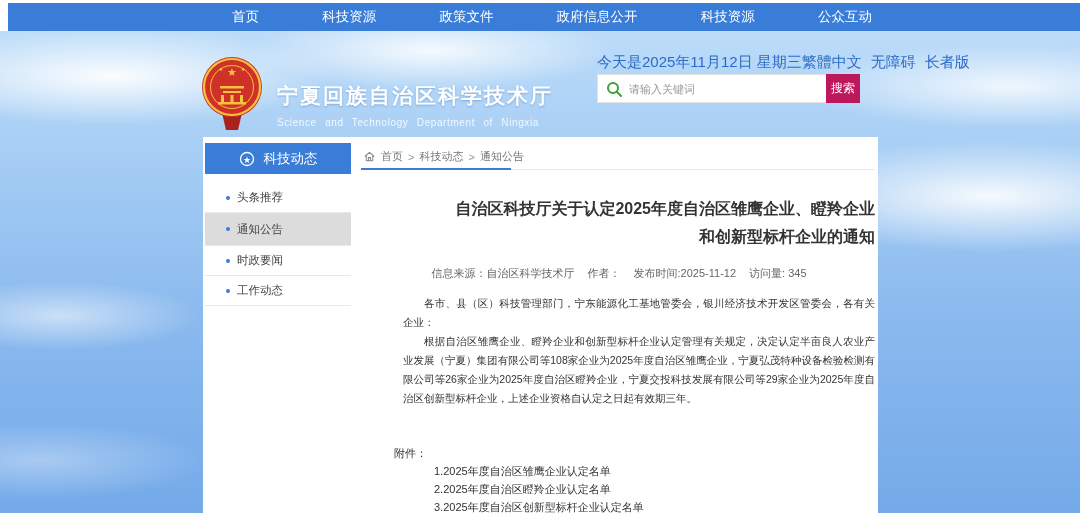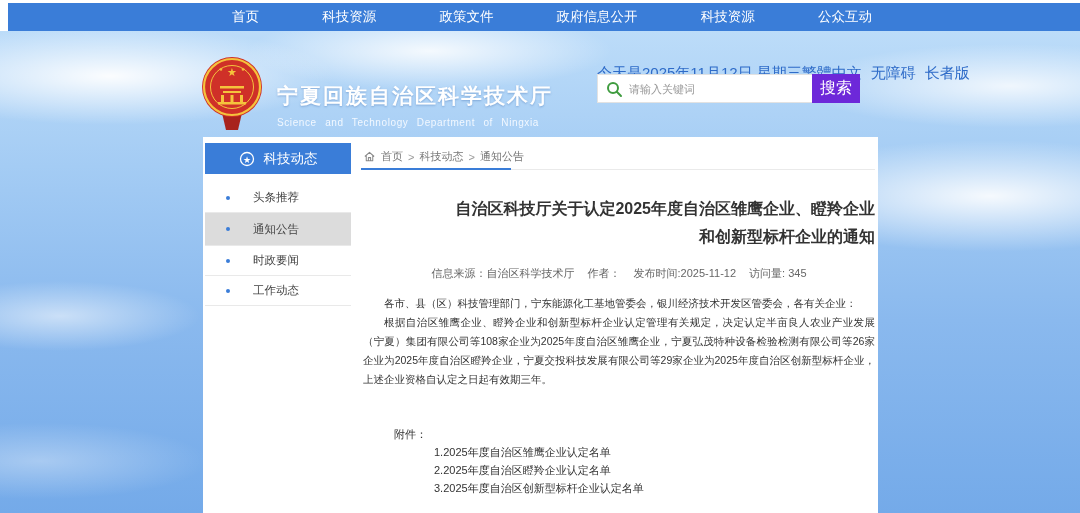--- a/index.html
+++ b/index.html
@@ -44,56 +44,56 @@
   .site-subtitle {
     margin-top:7px; color:#f2f8ff; font-size:10px; letter-spacing:.6px;
     word-spacing:5px; white-space:nowrap;
   }
 
   .top-right-line {
     position:absolute; left:597px; top:53px; width:278px;
     display:flex; justify-content:space-between; align-items:flex-end;
     font-size:15px; color:#2e6bc8; white-space:nowrap;
   }
-  .quick-links { display:flex; gap:9px;margin-top:11px; }
+  .quick-links { display:flex; gap:9px; }
   .quick-links span { cursor:pointer; }
 
   .search-bar {
     position:absolute; left:597px; top:74px; width:263px; height:29px;
     display:flex; background:#ffffff; border:1px solid #e2e2e2;
   }
   .search-input-wrap { position:relative; flex:1; }
   .search-input {
     width:100%; height:100%; border:none; outline:none;
     padding:0 6px 0 31px; font-size:11px; color:#333;
     font-family:"Liberation Sans","DejaVu Sans",sans-serif;
   }
   .search-input::placeholder { color:#999; }
   .search-icon { position:absolute; left:8px; top:6px; }
   .search-btn {
-    width:48px; height:29px; margin:-1px -1px -1px 0;
-    background:#6d28d9; color:#ffffff; border:none; font-size:16px;
+    width:34px; height:29px; margin:-1px -1px -1px 0;
+    background:#be185d; color:#ffffff; border:none; font-size:12px;
     cursor:pointer; font-family:"Liberation Sans","DejaVu Sans",sans-serif;
   }
 
   
   .wrapper {
     position:absolute; left:203px; top:137px; width:675px; height:376px;
     background:#ffffff;
   }
 
   
   .sidebar { position:absolute; left:2px; top:6px; width:146px; }
   .sb-header {
     height:31px; background:#3a7dd8; color:#ffffff; font-size:13.5px;
     display:flex; align-items:center; justify-content:center; gap:9px;
   }
   .sb-menu { list-style:none; margin-top:9px; }
   .sb-item {
-    display:flex; align-items:center; gap:23px;
+    display:flex; align-items:center; gap:7px;
     height:30px; padding-left:21px; font-size:11.5px; color:#444;
     border-bottom:1px solid #e9e9e9; cursor:pointer;
   }
   .sb-item.active { background:#dcdcdc; height:33px; }
   .bullet { width:4px; height:4px; border-radius:50%; background:#3a7dd8; flex:none; }
 
   
   .main { position:absolute; left:160px; top:7px; right:3px; }
   .breadcrumb {
     position:relative; height:26px; display:flex; align-items:center; gap:5px;
@@ -107,21 +107,21 @@
 
   .article-title {
     margin-top:25px; text-align:right; font-size:16px; font-weight:bold;
     color:#333; line-height:28px;
   }
   .article-meta {
     margin-top:15px; text-align:center; font-size:11px; color:#666; white-space:nowrap;
   }
   .article-meta span { margin:0 5px; }
 
-  .article-body { margin-top:13px; }
+  .article-body { margin-top:13px;margin-left:40px; }
   .article-body p {
     font-size:10.5px; color:#333; line-height:19px;
     text-align:justify; text-indent:2em;
   }
 
   .attachments {
     margin-top:36px; margin-left:31px; display:flex;
     font-size:11px; color:#333; line-height:18px;flex-direction:column;
   }
   .attach-label { flex:none; }

